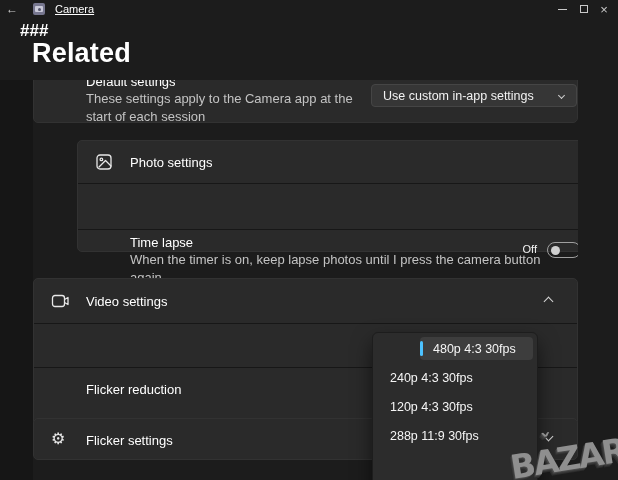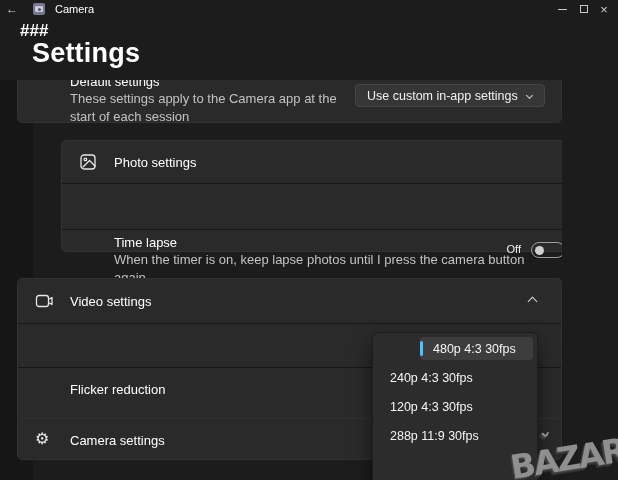--- a/index.html
+++ b/index.html
@@ -14,35 +14,35 @@
   
   .titlebar { position:absolute; top:0; left:0; width:618px; height:18px; }
   .back-btn { position:absolute; left:4px; top:1px; width:16px; height:16px;
     color:#cfcfcf; font-size:12px; line-height:16px; text-align:center; cursor:pointer; }
   .app-icon { position:absolute; left:33px; top:3px; width:12px; height:12px;
     background:#77778f; border-radius:2px; }
   .app-icon::after { content:""; position:absolute; left:2px; top:3px; width:8px; height:6px;
     background:#c9c9d8; border-radius:1px; }
   .app-icon::before { content:""; position:absolute; left:4.5px; top:4.5px; width:3px; height:3px;
     background:#55556b; border-radius:50%; z-index:1; }
-  .app-title { position:absolute; left:55px; top:3px; font-size:11px; color:#ffffff; }
+  .app-title { position:absolute; left:55px; top:3px; font-size:11px; color:#ffffff;text-decoration:underline; }
   .win-btn { position:absolute; top:0; width:24px; height:18px; display:flex;
     align-items:center; justify-content:center; cursor:pointer; }
   .win-min { right:44px; } .win-max { right:22px; } .win-close { right:2px; }
   .min-glyph { width:9px; height:1px; background:#c9c9c9; }
   .max-glyph { width:8px; height:8px; border:1px solid #c9c9c9; }
   .close-glyph { color:#c9c9c9; font-size:13px; line-height:13px; }
 
   
   .md-artifact { position:absolute; left:20px; top:21px; font-size:17px; font-weight:bold; color:#ffffff; }
   .page-title { position:absolute; left:32px; top:38px; font-size:27px; font-weight:600; color:#ffffff; letter-spacing:0.2px; }
 
   
   .left-strip { position:absolute; left:0; top:80px; width:33px; height:400px; background:#161616; }
-  .viewport { position:absolute; left:17px; top:80px; width:545px; height:400px; overflow:hidden; }
+  .viewport { position:absolute; left:33px; top:80px; width:545px; height:400px; overflow:hidden; }
 
   .card { position:absolute; left:0; width:545px; background:#2a2a2a;
     border:1px solid #323232; border-radius:5px; }
   .card-default { top:-9px; height:133px; height:52px; }
   .card-photo   { top:60px;  height:112px;margin-left:44px; }
   .card-video   { top:198px; height:148px; }
   .card-related { top:338px; height:42px; }
 
   .row { position:absolute; left:0; right:0; }
   .divider { position:absolute; left:0; right:0; height:1px; background:rgba(0,0,0,0.45); }
@@ -55,21 +55,21 @@
 
   
   .chev { position:absolute; width:7px; height:7px;
     border-right:1.4px solid #d6d6d6; border-bottom:1.4px solid #d6d6d6; }
   .chev-up   { transform:rotate(-135deg); }
   .chev-down { transform:rotate(45deg); }
   .chev-sm { width:5px; height:5px; border-width:1.2px; border-color:#cfcfcf; }
 
   
   .dd-btn { position:absolute; height:23px; background:#363636; border:1px solid #454545;
-    border-radius:4px; display:flex; align-items:center; padding:0 26px 0 11px;
+    border-radius:4px; display:flex; align-items:center; padding:0 42px 0 11px;
     font-size:12.5px; color:#f2f2f2; cursor:pointer; white-space:nowrap; }
   .dd-btn .chev { position:absolute; right:12px; top:8px; transform:rotate(45deg); }
 
   
   .toggle-label { position:absolute; font-size:11px; color:#f2f2f2; }
   .toggle { position:absolute; width:34px; height:16px; border:1px solid #9f9f9f;
     border-radius:9px; background:transparent; cursor:pointer; }
   .toggle-knob { position:absolute; left:3px; top:2.5px; width:9px; height:9px;
     border-radius:50%; background:#cfcfcf; }
 
@@ -105,21 +105,21 @@
   </div>
   <div class="win-btn win-max">
     <div class="max-glyph"></div>
   </div>
   <div class="win-btn win-close">
     <div class="close-glyph">×</div>
   </div>
 </div>
 
 <div class="md-artifact">###</div>
-<div class="page-title">Settings</div>
+<div class="page-title">Related</div>
 
 <div class="left-strip"></div>
 
 <div class="viewport">
 
   <div class="card card-default">
     <div class="row-label" style="position:absolute; left:52px; top:2px;">Default settings</div>
     <div class="row-desc" style="position:absolute; left:52px; top:18px; width:280px;">These settings apply to the Camera app at the start of each session</div>
     <div class="dd-btn" style="left:337px; top:12px; min-width:170px;">
       <span>Use custom in-app settings</span>
@@ -169,21 +169,21 @@
     <div class="divider" style="top:88px;"></div>
 
     <div class="row" style="top:89px; height:41px;">
       <span class="row-label indent-label" style="top:14px;">Flicker reduction</span>
     </div>
   </div>
 
   <div class="card card-related">
     <div class="row" style="top:0; height:42px;">
       <span class="section-icon" style="top:11px; font-size:16px; line-height:18px;">⚙</span>
-      <span class="row-label indent-label" style="top:14px;">Camera settings</span>
+      <span class="row-label indent-label" style="top:14px;">Flicker settings</span>
       <span class="chev chev-down" style="right:25px; top:14px;"></span>
     </div>
   </div>
 </div>
 
 <div class="menu">
   <div class="menu-item selected" style="margin-bottom: 6px; margin-left: 47px;">
     <span class="accent-bar"></span>
     <span>480p 4:3 30fps</span>
   </div>

